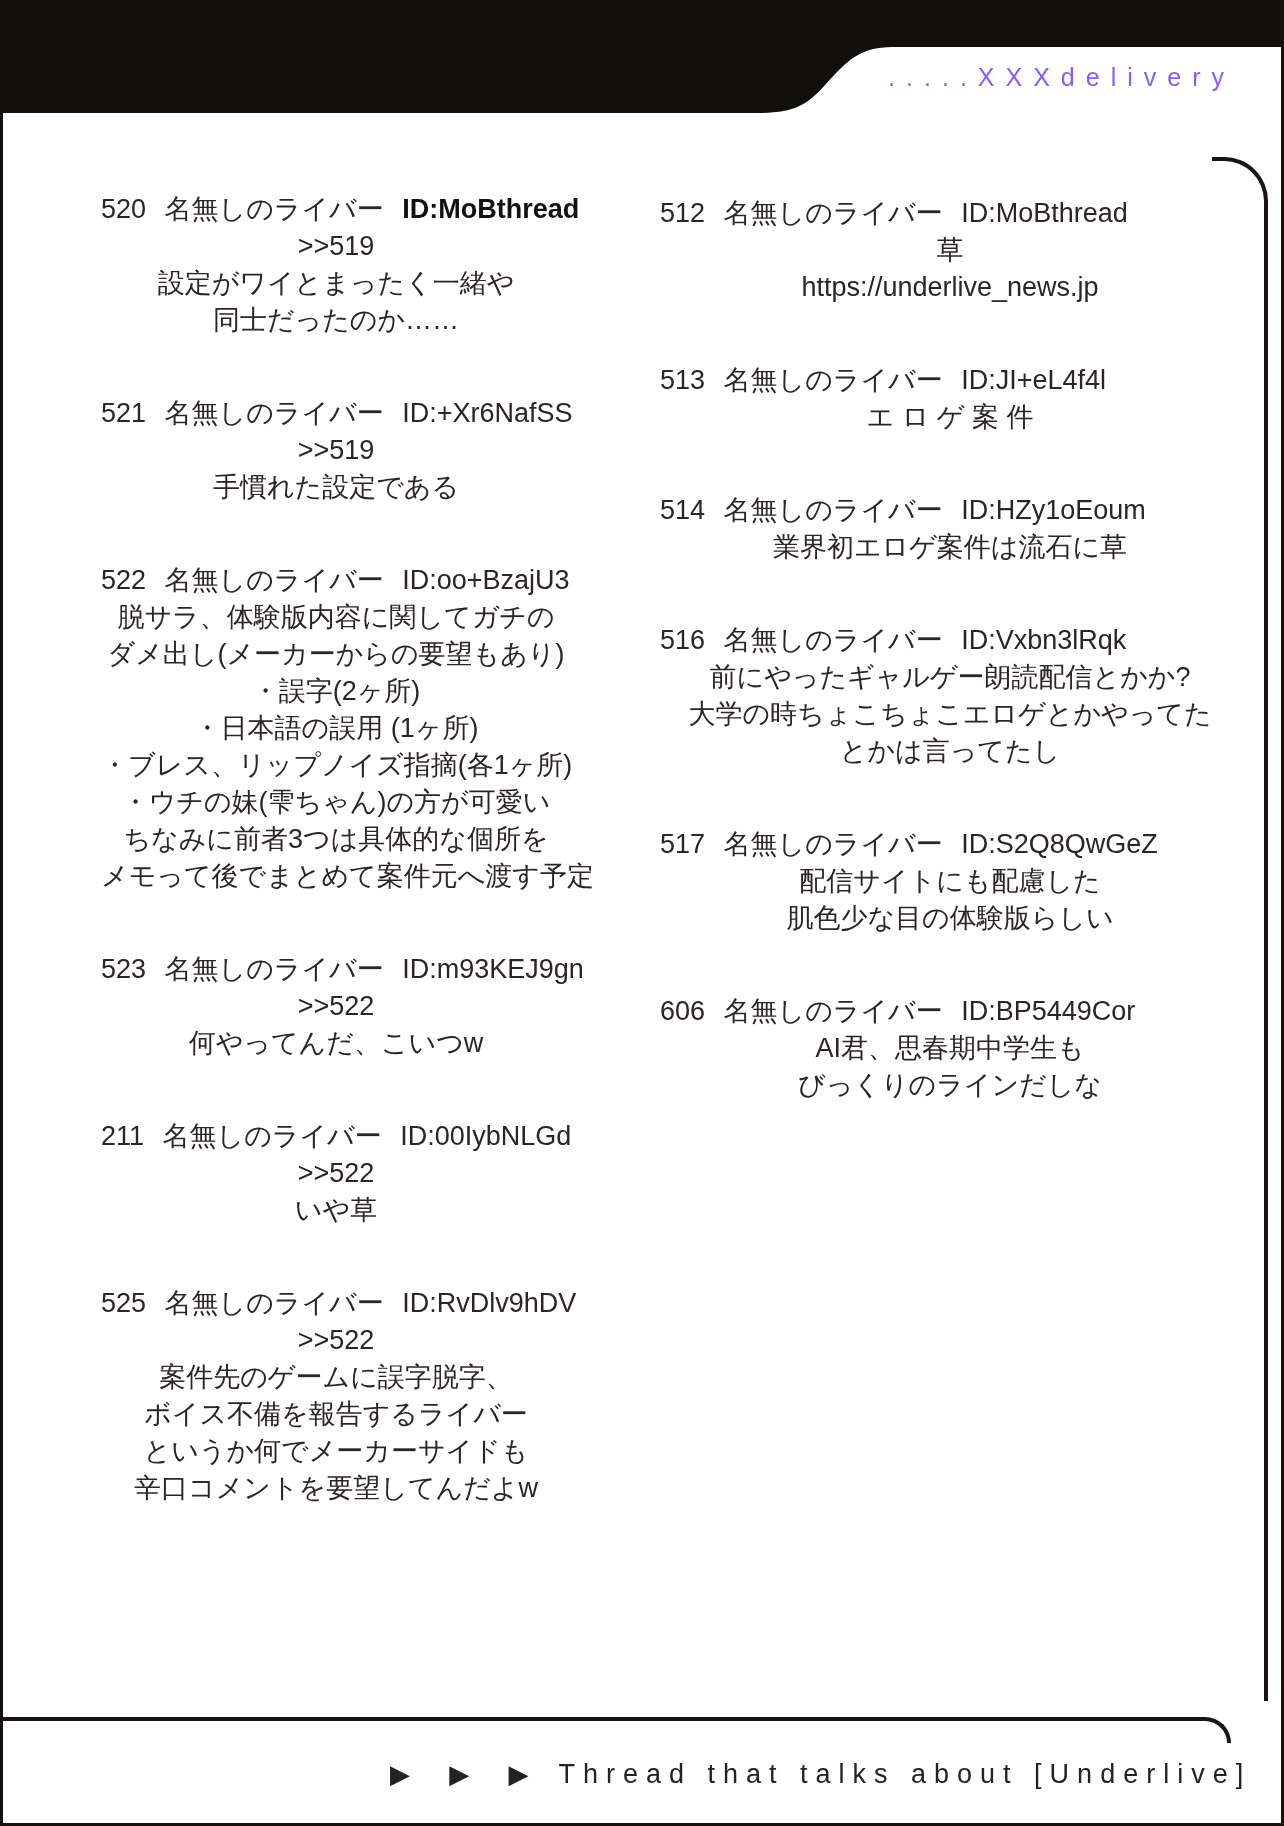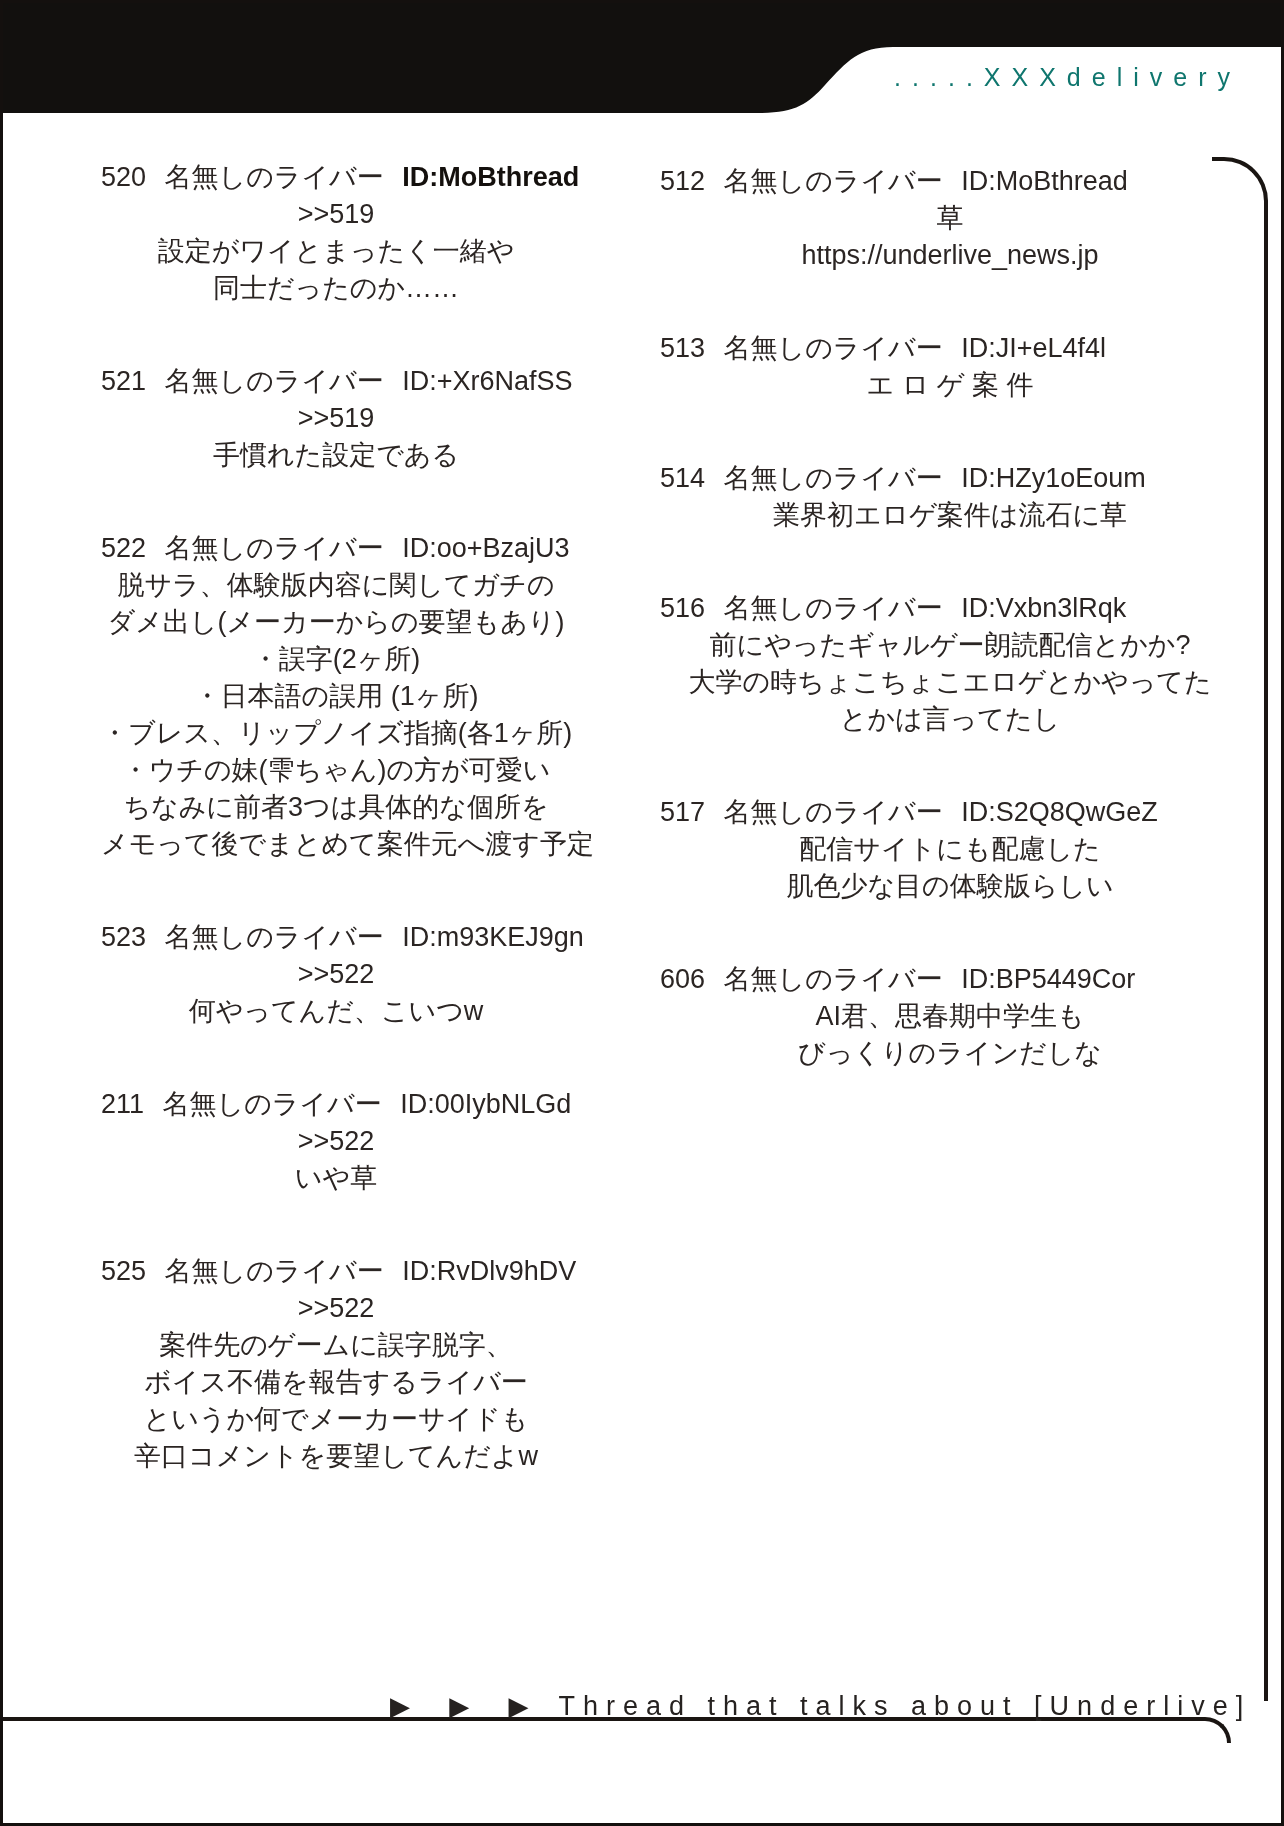--- a/index.html
+++ b/index.html
@@ -5,47 +5,47 @@
   html,body { margin:0; padding:0; background:#e8e8e8; }
   .page {
     position:relative; width:1284px; height:1826px; margin:0 auto;
     background:#ffffff; overflow:hidden; box-sizing:border-box;
     border:3px solid #14100e;
     font-family:"Liberation Sans", sans-serif;
   }
   
   .band { position:absolute; top:0; left:0; width:1284px; height:110px; }
   .tab-label {
-    position:absolute; top:60px; right:40px;
-    font-size:25px; letter-spacing:11px; color:#0f766e; white-space:nowrap;
+    position:absolute; top:60px; right:46px;
+    font-size:25px; letter-spacing:11px; color:#8b5cf6; white-space:nowrap;
   }
   
   .right-frame {
     position:absolute; left:1209px; top:154px; width:52px; height:1540px;
     border-top:4px solid #1a1512; border-right:4px solid #1a1512;
     border-top-right-radius:44px;
   }
   
   .footer-rule {
     position:absolute; left:0; top:1714px; width:1224px; height:22px;
     border-top:4px solid #1a1512; border-right:4px solid #1a1512;
     border-top-right-radius:28px;
   }
   .footer-text {
-    position:absolute; left:387px; top:1688px;
+    position:absolute; left:387px; top:1756px;
     font-size:27px; letter-spacing:8px; color:#262220; white-space:nowrap;
   }
   .footer-text .arrows { letter-spacing:16px; margin-right:14px; font-size:26px; }
 
   .col { position:absolute; }
   .col-left  { left:98px;  top:156px; width:470px; }
   .col-right { left:657px; top:160px; width:580px; }
 
   .post { margin-bottom:56px; font-size:27px; line-height:37px;
-          color:#2b2523; white-space:nowrap; }
+          color:#2b2523; white-space:nowrap;margin-top:32px; }
   .post-header .post-number { margin-right:11px; }
   .post-header .post-name   { margin-right:11px; }
   .post-id.id-bold { font-weight:700; color:#14100d; }
   .post-line { min-height:37px;text-align:center; }
 </style>
 </head>
 <body>
 
 <div class="page">
 

